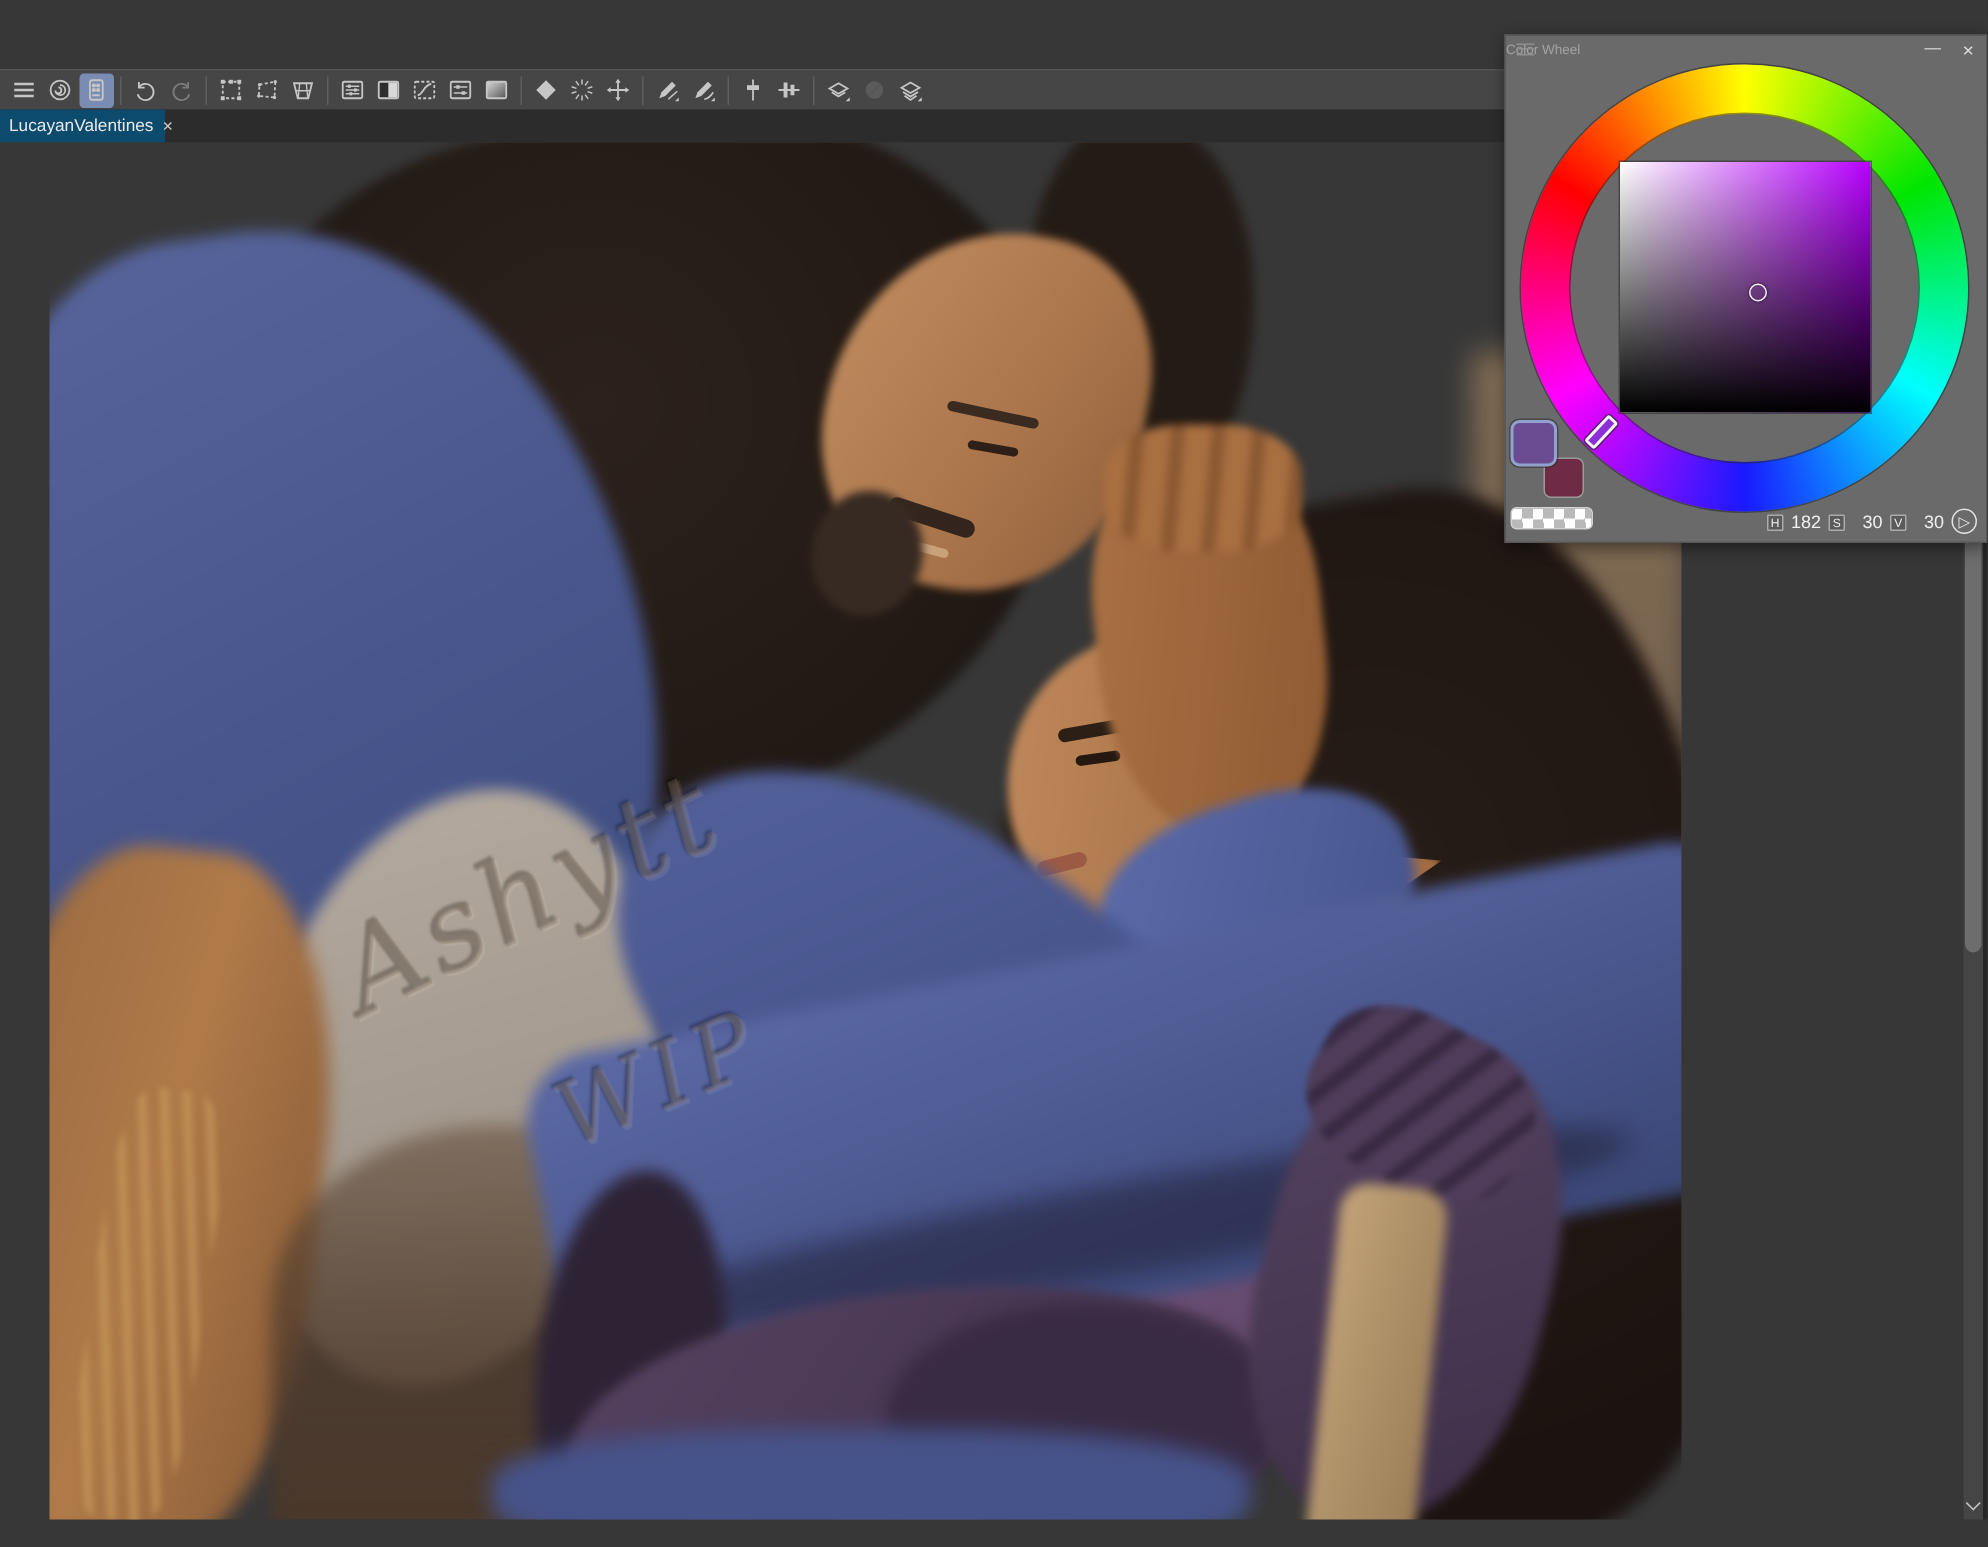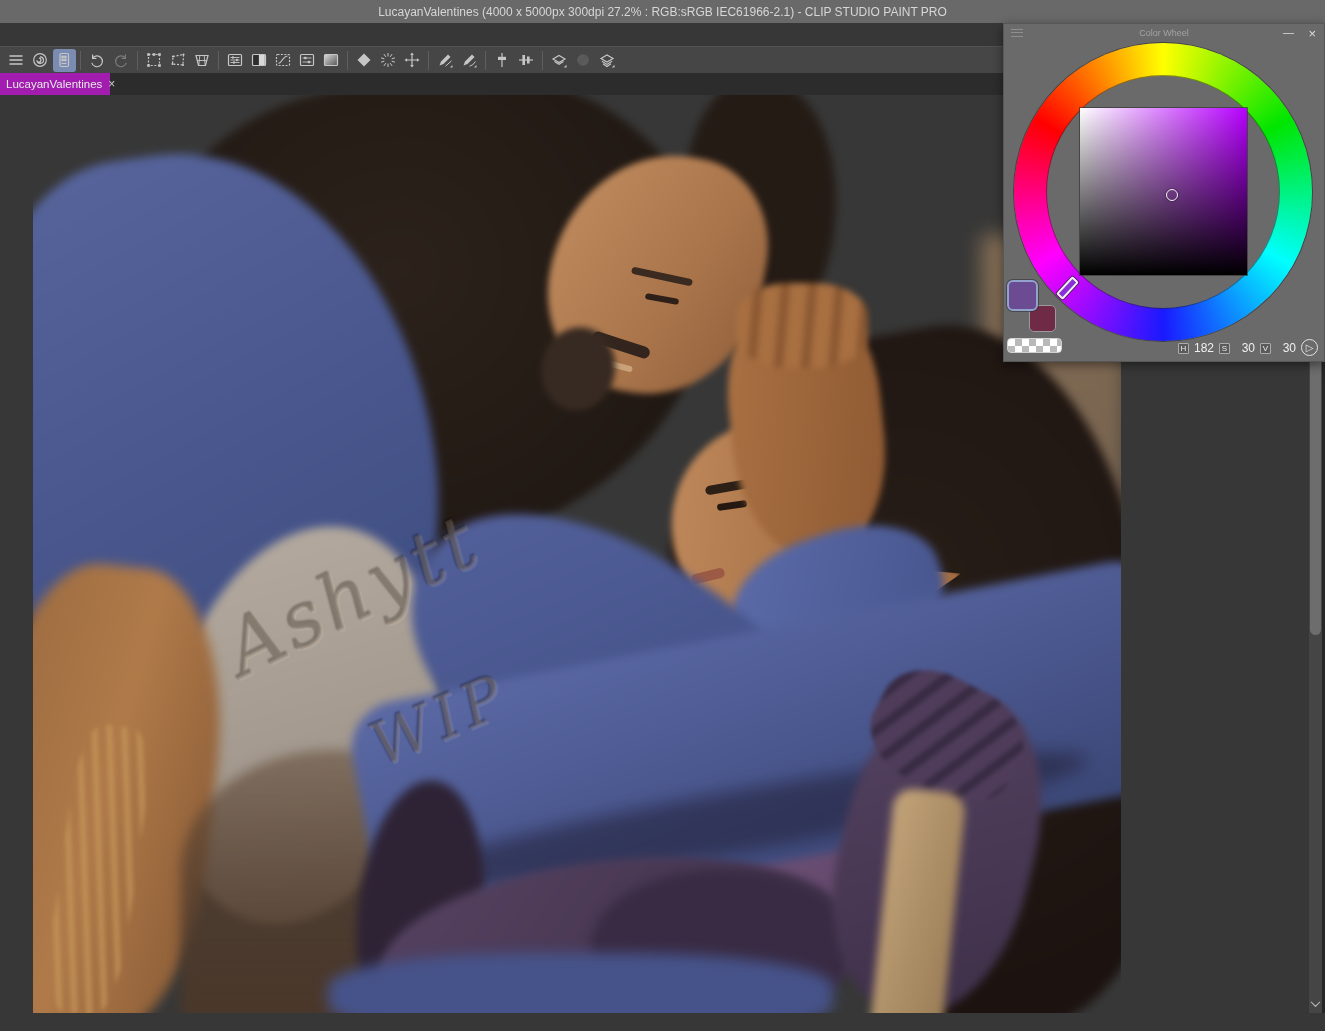--- a/index.html
+++ b/index.html
@@ -21,21 +21,21 @@
     border-top:1px solid #525252; display:flex; align-items:center; padding-left:4px; }
   .tb-btn { width:23px; height:23px; display:flex; align-items:center; justify-content:center;
     border-radius:3px; margin:0 0.5px; }
   .tb-btn.selected { background:#7b8cb2; }
   .tb-btn.disabled { opacity:.42; }
   .tb-sep { width:1px; height:19px; background:#5e5e5e; margin:0 4px; }
   .tb-btn svg { display:block; }
 
   
   .tabstrip { position:absolute; left:0; top:73px; width:1325px; height:22px; background:#2c2c2c; }
-  .tab { position:absolute; left:0; top:0; height:22px; width:110px; background:#a21caf;
+  .tab { position:absolute; left:0; top:0; height:22px; width:110px; background:#0c4a6e;
     display:flex; align-items:center; padding:0 6px; gap:6px; }
   .tab-label { color:#e9e9e9; font-size:11.5px; white-space:nowrap; }
   .tab-close { color:#c9c9c9; font-size:12px; line-height:1; }
 
   
   .workspace { position:absolute; left:0; top:95px; width:1325px; height:918px; background:#373737; }
 
   .artwork { position:absolute; left:33px; top:0; width:1088px; height:918px; overflow:hidden;
     background:
       radial-gradient(ellipse 420px 330px at 62% 38%, rgba(128,110,90,.55) 0%, rgba(110,94,78,.25) 55%, rgba(0,0,0,0) 75%),
@@ -98,21 +98,21 @@
   .chev-down { width:7px; height:7px; border-right:1.6px solid #c4c4c4; border-bottom:1.6px solid #c4c4c4; transform:rotate(45deg) translate(-1px,-1px); }
   .edge-sliver { position:absolute; left:1322px; top:0; width:3px; height:918px; background:#262626; }
 
   
   .cw-panel { position:absolute; left:1003px; top:23px; width:322px; height:339px; background:#6a6a6a;
     border:1px solid #575757; box-shadow:0 3px 10px rgba(0,0,0,.45); z-index:20; }
   .cw-header { position:absolute; left:0; top:0; width:100%; height:18px; display:flex; align-items:center; }
   .cw-burger { position:absolute; left:7px; top:5px; width:12px; height:8px;
     border-top:1.4px solid #8f8f8f; border-bottom:1.4px solid #8f8f8f; }
   .cw-burger::after { content:""; display:block; margin-top:2.2px; border-top:1.4px solid #8f8f8f; }
-  .cw-title { width:100%; text-align:center; font-size:9px; color:#a3a3a3; }
+  .cw-title { width:100%; font-size:9px; color:#a3a3a3; }
   .cw-min { position:absolute; right:30px; top:2px; color:#dedede; font-size:11px; }
   .cw-close { position:absolute; right:8px; top:2px; color:#dedede; font-size:13px; }
 
   .hue-ring { position:absolute; left:10px; top:19px; width:298px; height:298px; border-radius:50%;
     background:conic-gradient(from 0deg,
       hsl(60,100%,50%), hsl(120,100%,45%) 16.6%, hsl(180,100%,50%) 33.3%,
       hsl(240,100%,55%) 50%, hsl(300,100%,50%) 66.6%, hsl(0,100%,50%) 83.3%, hsl(60,100%,50%));
     box-shadow:0 0 0 1px rgba(35,35,35,.55); }
   .hue-hole { position:absolute; left:33px; top:33px; width:232px; height:232px; border-radius:50%;
     background:#6a6a6a; box-shadow:0 0 0 1px rgba(35,35,35,.5); }
@@ -168,23 +168,20 @@
   <defs>
     <linearGradient id="icongrad" x1="0" y1="0" x2="1" y2="1">
       <stop offset="0" stop-color="#d9d9d9"></stop>
         <stop offset="1" stop-color="#555"></stop>
     </linearGradient>
   </defs>
 </svg>
 
 <div class="app">
 
-  <div class="titlebar">
-    <span>LucayanValentines (4000 x 5000px 300dpi 27.2% : RGB:sRGB IEC61966-2.1)  - CLIP STUDIO PAINT PRO</span>
-  </div>
 
 
   <div class="toolbar" id="toolbar">
       <div class="tb-btn">
         <svg width="18" height="18" viewBox="0 0 18 18" fill="none" stroke="#c6c6c6" stroke-width="1.2">
           <path d="M2.5 5h13M2.5 9h13M2.5 13h13" stroke-width="1.6"></path>
         </svg>
       </div>
       <div class="tb-btn">
         <svg width="18" height="18" viewBox="0 0 18 18" fill="none" stroke="#c6c6c6" stroke-width="1.2">

